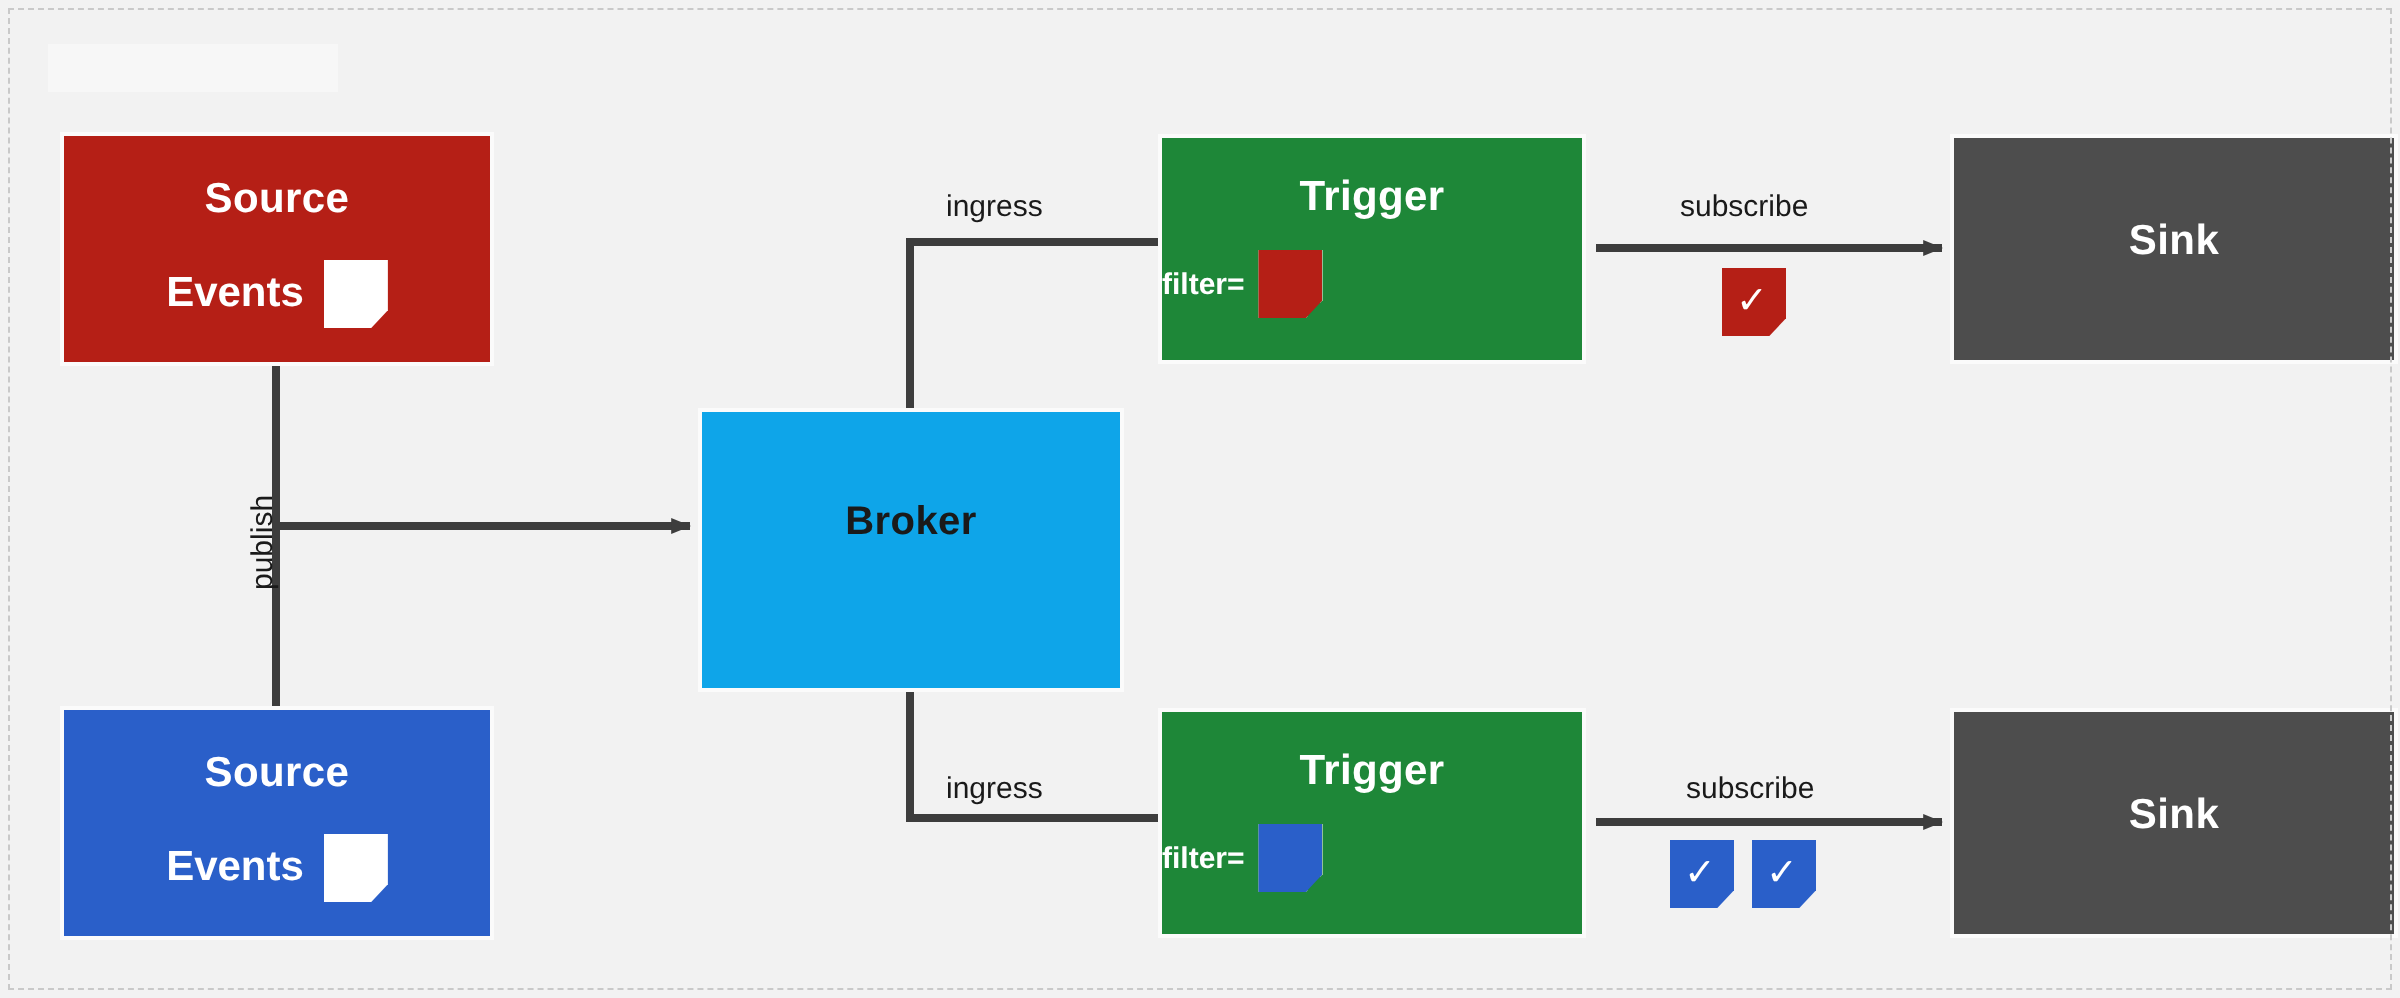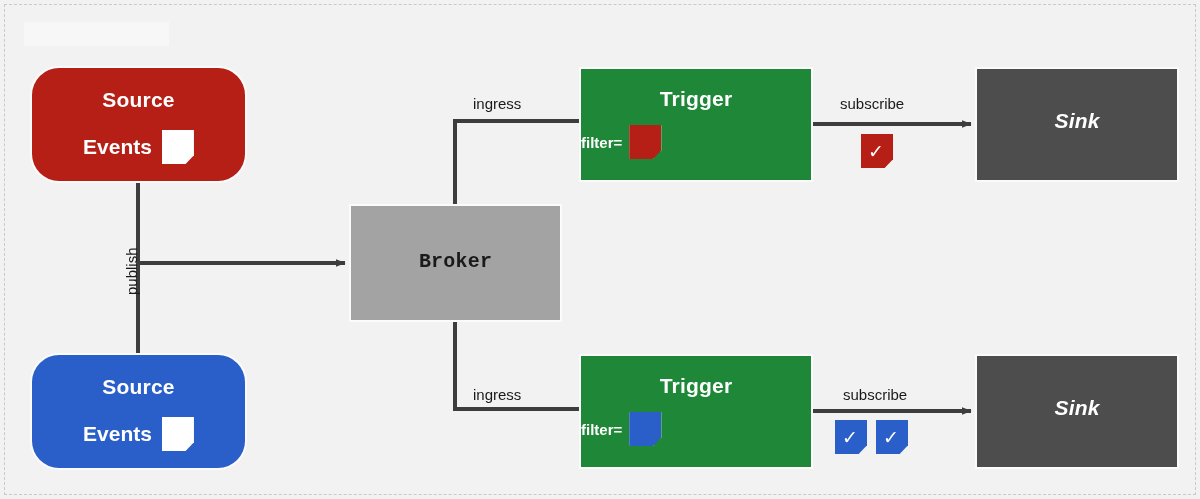--- a/index.html
+++ b/index.html
@@ -52,21 +52,20 @@
     left: 0;
     right: 0;
     text-align: center;
     font-weight: bold;
     letter-spacing: 0.2px;
   }
   
   .src {
     width: 213px;
     height: 113px;
-    border-radius: 27px;
   }
   .src .node-title {
     top: 20px;
     font-size: 21px;
     color: #ffffff;
   }
   .src-row {
     position: absolute;
     left: 0;
     right: 0;
@@ -79,32 +78,31 @@
   .src-row .cap {
     font-size: 21px;
     font-weight: bold;
     color: #ffffff;
   }
   
   .broker {
     left: 351px;
     top: 206px;
     width: 209px;
-    height: 114px;
-    background: #a3a3a3;
-    font-family: Liberation Mono, monospace;
+    height: 138px;
+    background: #0ea5e9;
   }
   .broker .node-title {
     top: 44px;
     font-size: 20px;
     color: #1a1a1a;
   }
   
   .trig {
-    width: 230px;
+    width: 210px;
     height: 111px;
     background: #1e8738;
   }
   .trig .node-title {
     top: 18px;
     font-size: 21px;
     color: #ffffff;
   }
   .trig-row {
     position: absolute;
@@ -116,24 +114,23 @@
     justify-content: flex-start;
     gap: 7px;
   }
   .trig-row .cap {
     font-size: 15px;
     font-weight: bold;
     color: #ffffff;
   }
   
   .sink {
-    width: 200px;
+    width: 220px;
     height: 111px;
     background: #4d4d4d;
-    font-style: italic;
   }
   .sink .node-title {
     top: 40px;
     font-size: 21px;
     color: #ffffff;
   }
   
   .ev {
     display: inline-block;
     position: relative;

